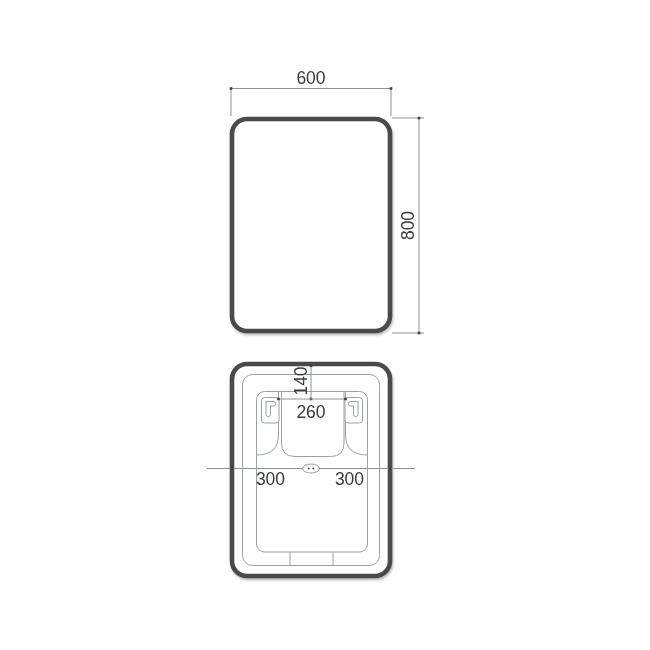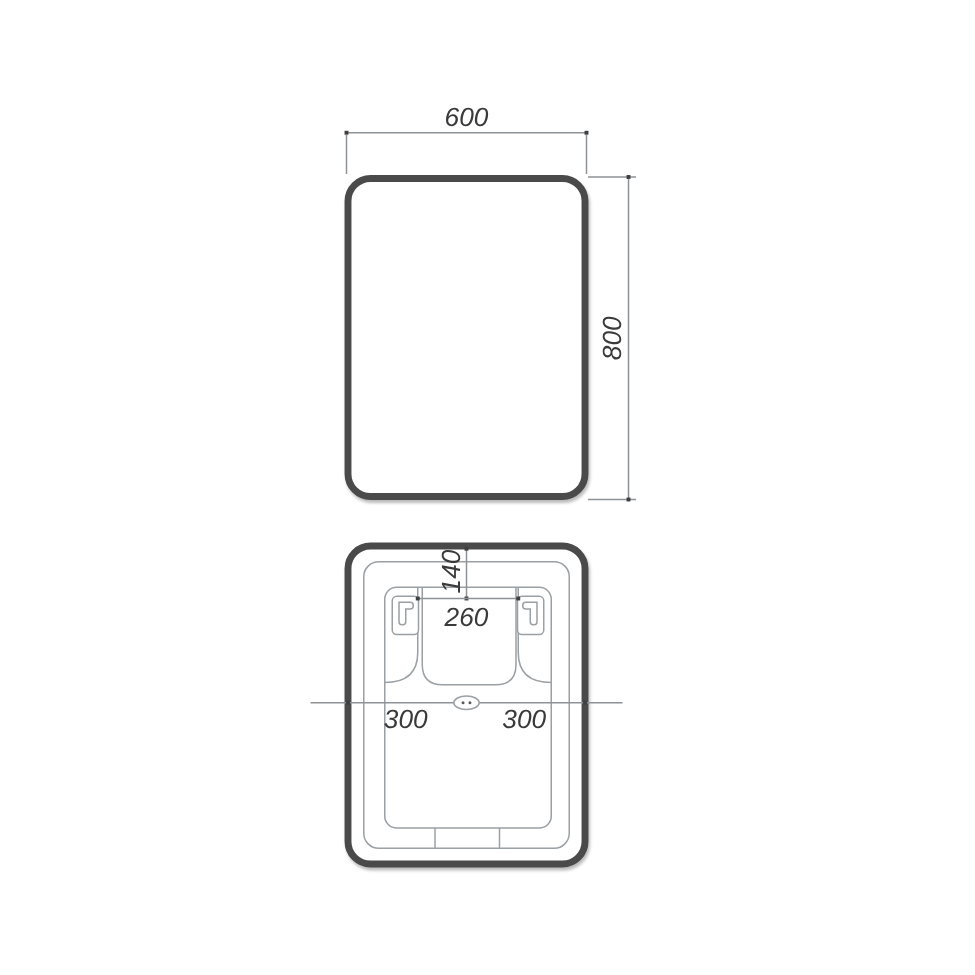--- a/index.html
+++ b/index.html
@@ -13,21 +13,20 @@
     margin: 0;
     padding: 0;
     background: var(--color-background);
   }
   .canvas {
     position: relative;
     width: 650px;
     height: 650px;
     background: var(--color-background);
     overflow: hidden;
-    font-style: italic;
   }
   svg { display: block; }
   .thick {
     fill: #ffffff;
     stroke: var(--color-outline);
     stroke-width: 4.6;
     filter: drop-shadow(1px 2px 1.2px rgba(60,60,60,0.35));
   }
   .thin {
     fill: none;

